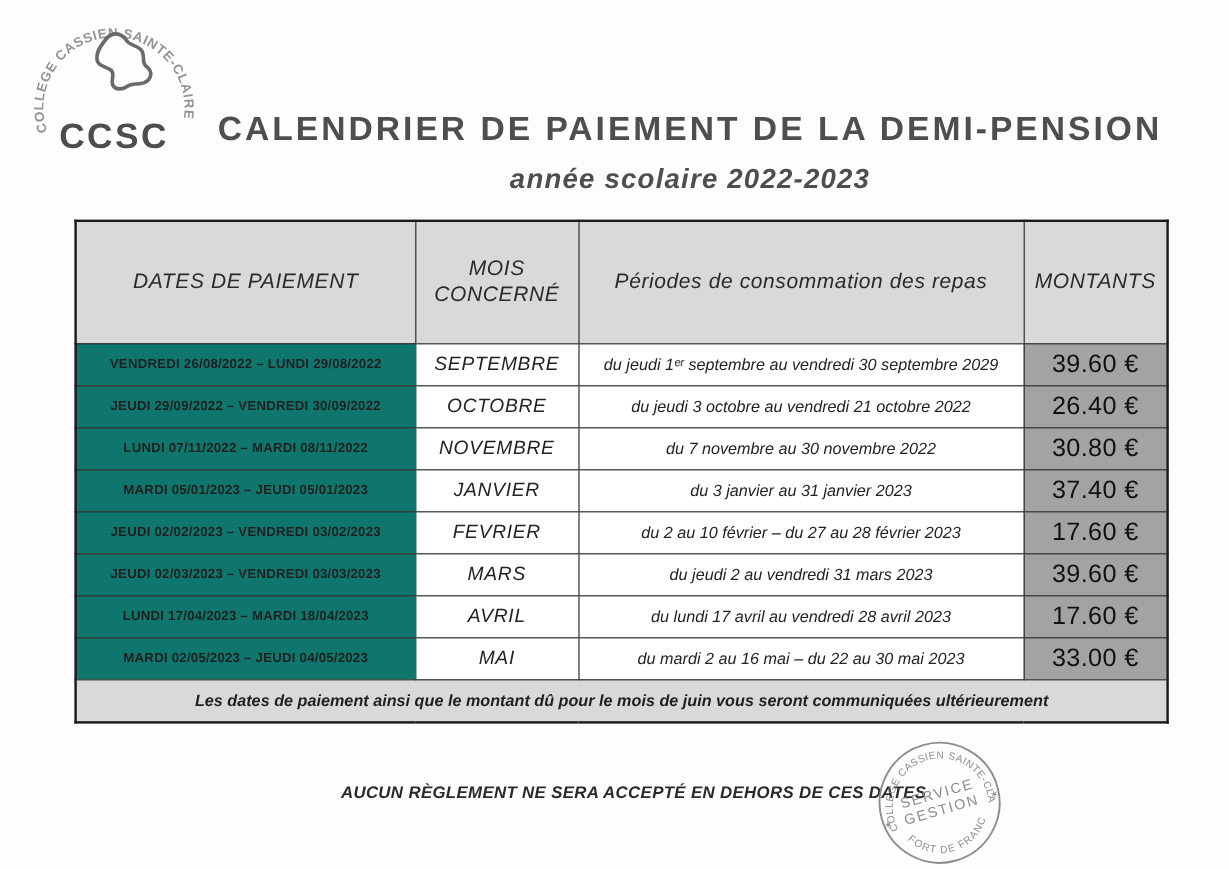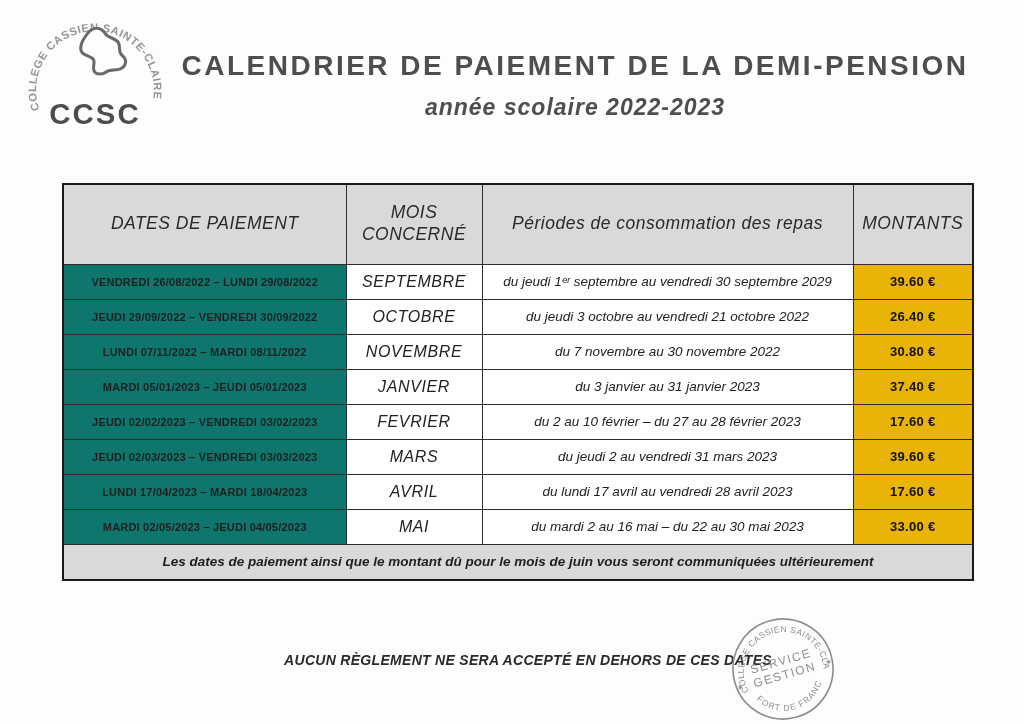--- a/index.html
+++ b/index.html
@@ -13,45 +13,45 @@
   }
   .page { position:absolute; inset:0; background:#fdfdfd; }
 
   
   .logo { position:absolute; left:20px; top:2px; width:150px; height:150px; }
 
   
   .title-block { position:absolute; left:150px; top:50px; width:850px; text-align:center; }
   .doc-title {
     font-size:28px; font-weight:800; letter-spacing:2.5px;
-    color:#4e4e4e; line-height:1.15;
+    color:#4e4e4e; line-height:1.15;margin-top:42px;
   }
   .doc-subtitle {
     margin-top:12px; font-size:23px; font-style:italic; font-weight:700;
     letter-spacing:1px; color:#4e4e4e;
   }
 
   
   .cal-table {
     position:absolute; left:62px; top:183px; width:910px;
     border-collapse:collapse; table-layout:fixed;
     border:2.5px solid #1a1a1a;
   }
   .cal-table td { border:1.5px solid #2e2e2e; text-align:center; vertical-align:middle; padding:2px 6px; }
-  .cal-table tr.header-row { height:80px; }
+  .cal-table tr.header-row { height:102px; }
   .cal-table tr.data-row { height:35px; }
   .cal-table tr.note-row { height:36px; }
 
   .shaded { background:#d9d9d9; }
 
   .h-cell { font-style:italic; font-size:17.5px; color:#2a2a2a; letter-spacing:0.5px; line-height:1.25; }
   .c-dates { background:#0f766e; font-weight:700; font-size:11px; letter-spacing:0.2px; color:#1f1f1f; }
   .c-month { font-style:italic; font-size:16px; letter-spacing:0.6px; color:#222; background:#fff; }
   .c-period { font-style:italic; font-size:13.5px; color:#222; background:#fff; }
-  .c-amount { font-weight:700; font-size:13px; color:#111; background:#eab308; letter-spacing:0.3px; }
+  .c-amount { font-weight:400; font-size:21px; color:#111; background:#a3a3a3; letter-spacing:0.3px; }
   .c-note { background:#d9d9d9; font-weight:700; font-style:italic; font-size:13.5px; color:#1f1f1f; }
 
   
   .warning {
     position:absolute; left:0; top:652px; width:1000px; text-align:center;
     font-weight:700; font-style:italic; font-size:14px; letter-spacing:0.3px; color:#2a2a2a;margin-left:28px;
   }
 
   
   .stamp { position:absolute; left:722px; top:614px; width:122px; height:110px; }

